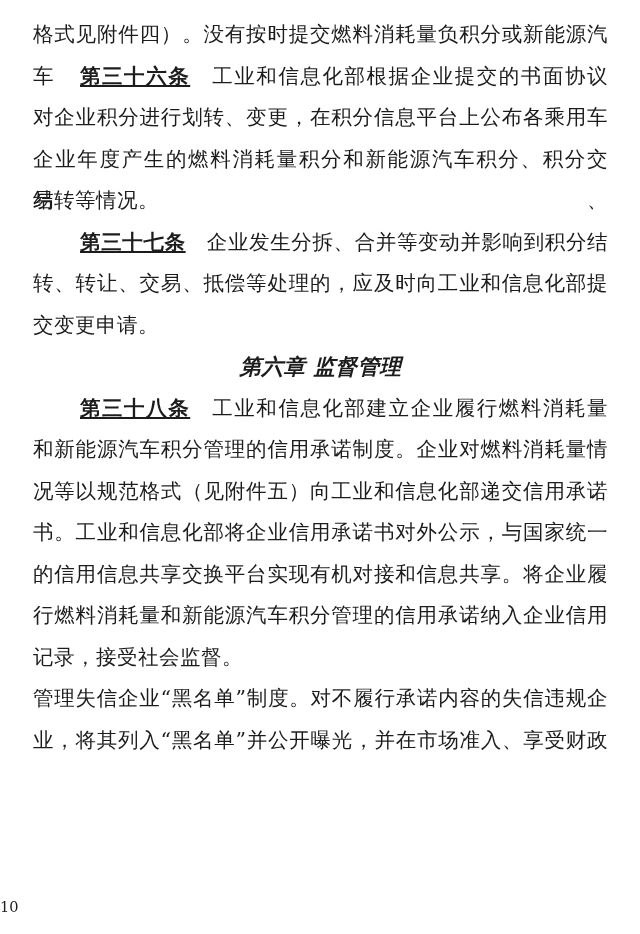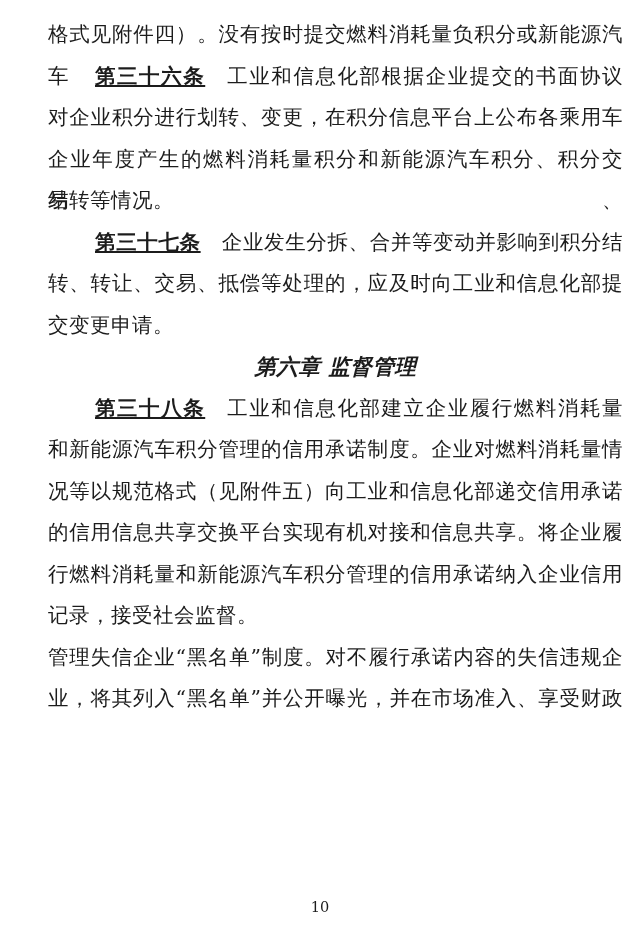--- a/index.html
+++ b/index.html
@@ -18,21 +18,20 @@
     position: relative;
     width: 640px;
     height: 934px;
     background: #ffffff;
   }
   .doc-body {
     position: absolute;
     left: 33px;
     top: 14px;
     width: 575px;
-    margin-left: 15px;
   }
   .line {
     font-size: 20.5px;
     line-height: 41.5px;
     height: 41.5px;
     white-space: nowrap;
     letter-spacing: 0.5px;
     overflow: visible;
   }
   .line.align-justify {
@@ -59,21 +58,21 @@
   .chapter-heading {
     font-weight: bold;
     font-size: 21.5px;
     font-style: italic;
   }
   .page-number {
     position: absolute;
     left: 0;
     width: 640px;
     top: 897px;
-    text-align: center;
+    text-align: left;
     font-size: 14.5px;
     line-height: 20px;
     color: #1c1c1c;
   }
 </style>
 </head>
 <body style="color: rgb(28, 28, 28); background: rgb(255, 255, 255);">
 
 <div class="page">
   <div class="doc-body">
@@ -82,20 +81,21 @@
       <div class="line align-justify">对企业积分进行划转、变更，在积分信息平台上公布各乘用车</div>
       <div class="line align-justify">企业年度产生的燃料消耗量积分和新能源汽车积分、积分交易、</div>
       <div class="line align-left">结转等情况。</div>
       <div class="line align-justify indent"><b>第三十七条</b>　企业发生分拆、合并等变动并影响到积分结</div>
       <div class="line align-justify">转、转让、交易、抵偿等处理的，应及时向工业和信息化部提</div>
       <div class="line align-left">交变更申请。</div>
       <div class="line align-center chapter-heading">第六章 监督管理</div>
       <div class="line align-justify indent"><b>第三十八条</b>　工业和信息化部建立企业履行燃料消耗量</div>
       <div class="line align-justify">和新能源汽车积分管理的信用承诺制度。企业对燃料消耗量情</div>
       <div class="line align-justify">况等以规范格式（见附件五）向工业和信息化部递交信用承诺</div>
+      <div class="line align-justify">书。工业和信息化部将企业信用承诺书对外公示，与国家统一</div>
       <div class="line align-justify">的信用信息共享交换平台实现有机对接和信息共享。将企业履</div>
       <div class="line align-justify">行燃料消耗量和新能源汽车积分管理的信用承诺纳入企业信用</div>
       <div class="line align-left">记录，接受社会监督。</div>
       <div class="line align-justify">管理失信企业“黑名单”制度。对不履行承诺内容的失信违规企</div>
       <div class="line align-justify">业，将其列入“黑名单”并公开曝光，并在市场准入、享受财政</div>
     </div>
   <div class="page-number">10</div>
 </div>
 
 </body></html>

